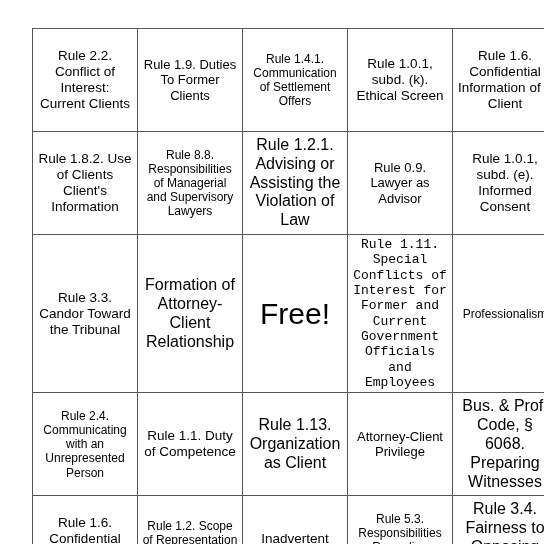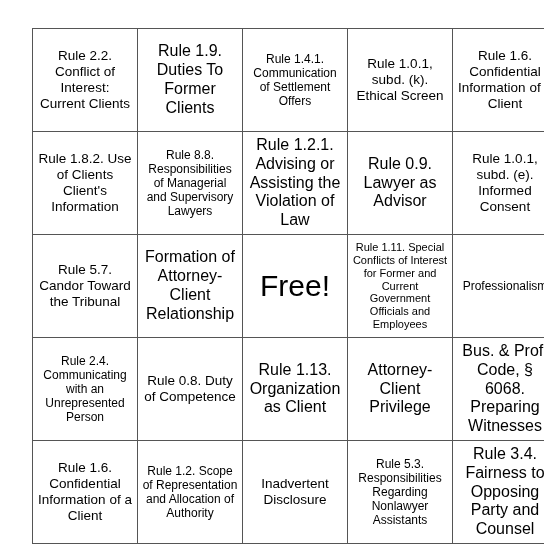--- a/index.html
+++ b/index.html
@@ -31,25 +31,25 @@
     padding: 2px 4px;
     text-align: center;
     vertical-align: middle;
     line-height: 1.18;
     word-wrap: break-word;
     overflow: hidden;
     background: #ffffff;
   }
   
   .fs-xl  { font-size: 30px; line-height: 1.0; margin-left: 7px; }
-  .fs-lg  { font-size: 16px; line-height: 1.16; }
+  .fs-lg  { font-size: 13px; line-height: 1.16; }
   .fs-md  { font-size: 13.5px; line-height: 1.18; }
   .fs-sm  { font-size: 16px;   line-height: 1.2; }
   .fs-xs  { font-size: 12px;  line-height: 1.22; }
-  .fs-xxs { font-size: 11px;  line-height: 1.24; }
+  .fs-xxs { font-size: 13px;  line-height: 1.24; font-family: Liberation Mono, monospace; }
 </style>
 </head>
 <body>
 
 <table id="bingo-card">
   <tbody>
     <tr>
       <td class="fs-md">Rule 2.2. Conflict of Interest: Current Clients</td>
       <td class="fs-lg">Rule 1.9. Duties To Former Clients</td>
       <td class="fs-xs">Rule 1.4.1. Communication of Settlement Offers</td>
@@ -57,29 +57,29 @@
       <td class="fs-md">Rule 1.6. Confidential Information of a Client</td>
     </tr>
     <tr>
       <td class="fs-md">Rule 1.8.2. Use of Clients Client's Information</td>
       <td class="fs-xs">Rule 8.8. Responsibilities of Managerial and Supervisory Lawyers</td>
       <td class="fs-sm">Rule 1.2.1. Advising or Assisting the Violation of Law</td>
       <td class="fs-lg">Rule 0.9. Lawyer as Advisor</td>
       <td class="fs-md">Rule 1.0.1, subd. (e). Informed Consent</td>
     </tr>
     <tr>
-      <td class="fs-md">Rule 5.7. Candor Toward the Tribunal</td>
+      <td class="fs-md">Rule 3.3. Candor Toward the Tribunal</td>
       <td class="fs-sm">Formation of Attorney-Client Relationship</td>
       <td class="fs-xl">Free!</td>
       <td class="fs-xxs">Rule 1.11. Special Conflicts of Interest for Former and Current Government Officials and Employees</td>
       <td class="fs-xs">Professionalism</td>
     </tr>
     <tr>
       <td class="fs-xs">Rule 2.4. Communicating with an Unrepresented Person</td>
-      <td class="fs-md">Rule 0.8. Duty of Competence</td>
+      <td class="fs-md">Rule 1.1. Duty of Competence</td>
       <td class="fs-sm">Rule 1.13. Organization as Client</td>
       <td class="fs-lg">Attorney-Client Privilege</td>
       <td class="fs-sm">Bus. &amp; Prof. Code, § 6068. Preparing Witnesses</td>
     </tr>
     <tr>
       <td class="fs-md">Rule 1.6. Confidential Information of a Client</td>
       <td class="fs-xs">Rule 1.2. Scope of Representation and Allocation of Authority</td>
       <td class="fs-md">Inadvertent Disclosure</td>
       <td class="fs-xs">Rule 5.3. Responsibilities Regarding Nonlawyer Assistants</td>
       <td class="fs-sm">Rule 3.4. Fairness to Opposing Party and Counsel</td>

